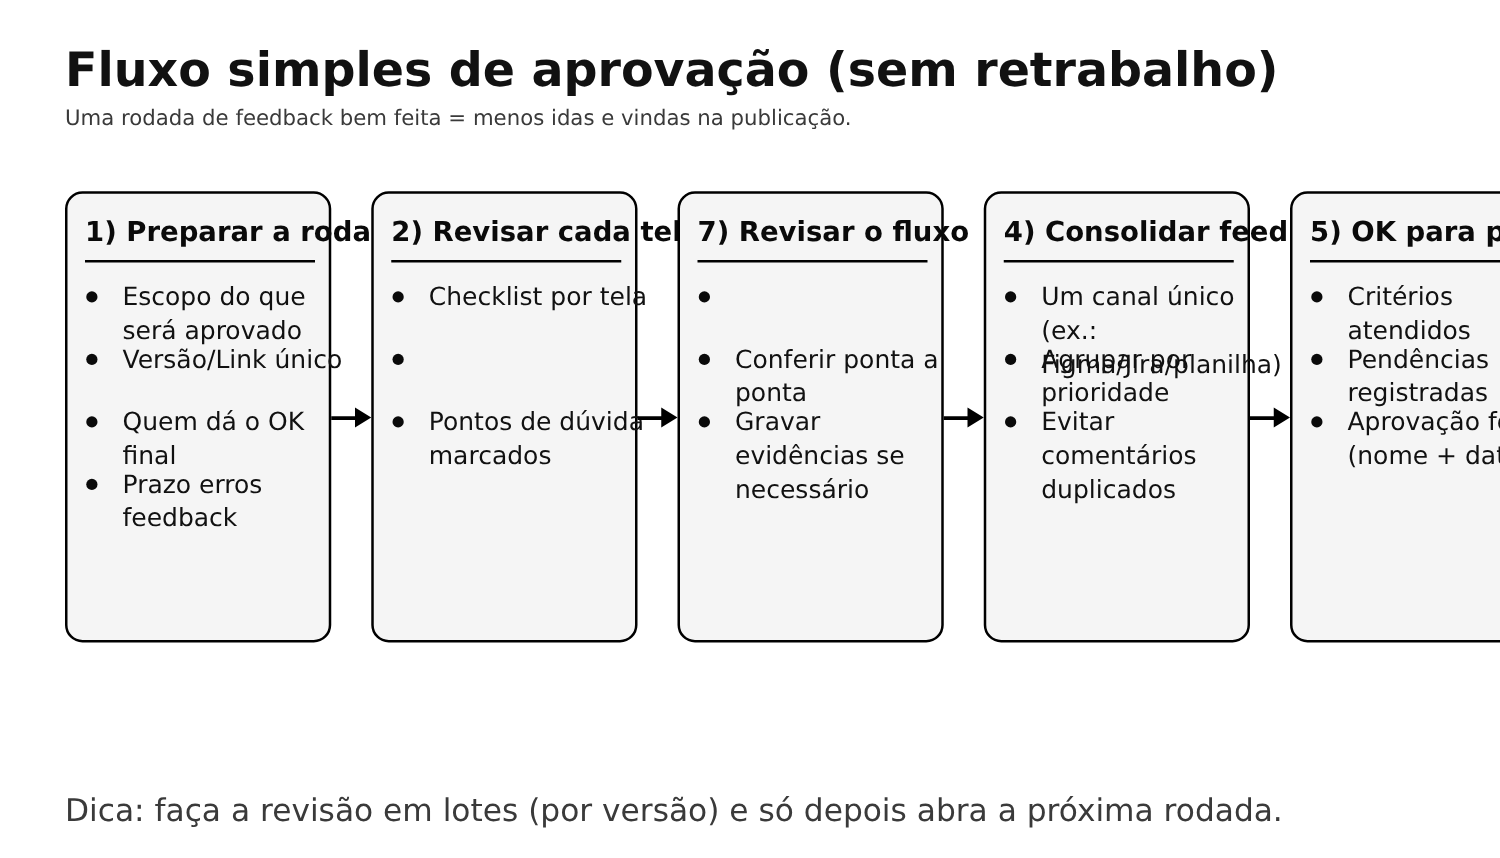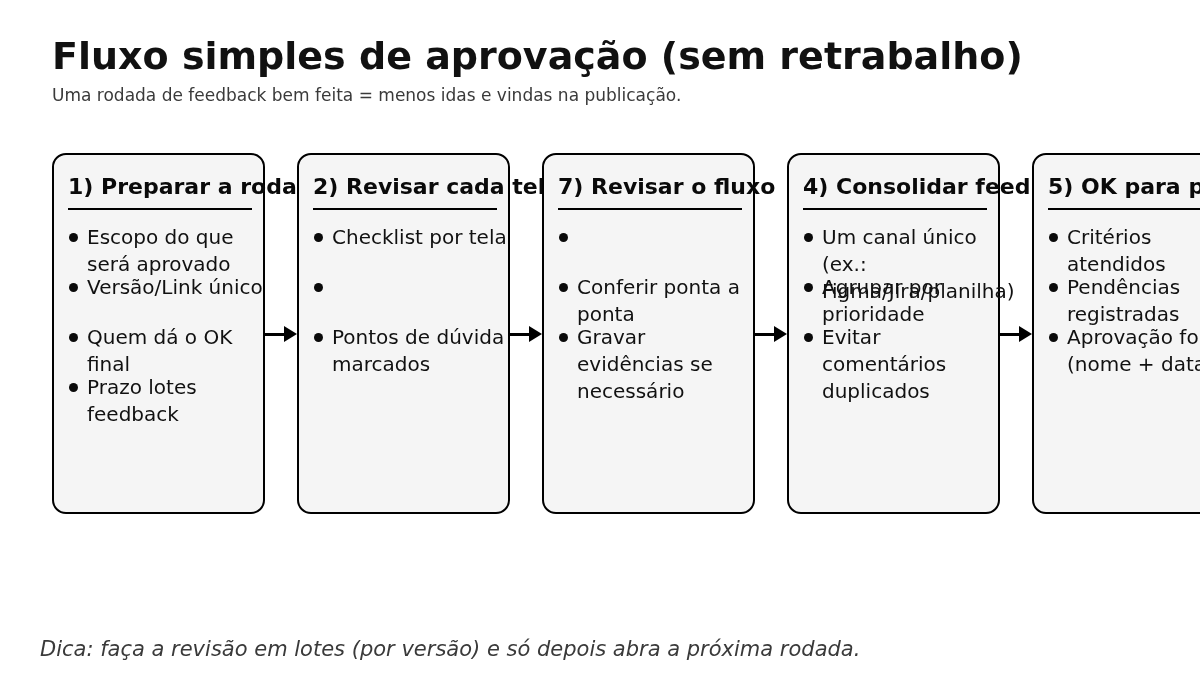--- a/index.html
+++ b/index.html
@@ -9,22 +9,22 @@
   }
   .h1{
     position:absolute;left:52px;top:34px;font-size:38px;line-height:44px;
     font-weight:bold;color:#111;white-space:nowrap;letter-spacing:0px;
   }
   .sub{
     position:absolute;left:52px;top:82px;font-size:17px;line-height:26px;
     color:#3a3a3a;white-space:nowrap;
   }
   .foot{
-    position:absolute;left:40px;top:636px;font-size:21px;line-height:26px;
-    color:#3a3a3a;white-space:nowrap;font-style:italic;
+    position:absolute;left:52px;top:636px;font-size:25px;line-height:26px;
+    color:#3a3a3a;white-space:nowrap;
   }
   .card{
     position:absolute;top:153px;width:213px;height:361px;box-sizing:border-box;
     background:#f5f5f5;border:2px solid #000;border-radius:14px;
   }
   .card1{left:52px;z-index:1}
   .card2{left:297px;z-index:2}
   .card3{left:542px;z-index:3}
   .card4{left:787px;z-index:4}
   .card5{left:1032px;z-index:5}
@@ -36,21 +36,21 @@
     position:absolute;left:14px;top:53px;width:184px;height:2px;background:#000;
   }
   .item{
     position:absolute;left:14px;width:190px;font-size:20px;line-height:27px;color:#111;
   }
   .i0{top:69px}.i1{top:119px}.i2{top:169px}.i3{top:219px}
   .dot{
     position:absolute;left:1px;top:9px;width:9px;height:9px;border-radius:50%;
     background:#0a0a0a;
   }
-  .itxt{display:block;margin-left:19px;white-space:pre;}
+  .itxt{display:block;margin-left:30px;white-space:pre;}
   .arrow{position:absolute;top:326px;width:32px;height:17px;z-index:10;}
   .a1{left:265px}.a2{left:510px}.a3{left:755px}.a4{left:1000px}
   .shaft{position:absolute;left:0;top:7px;width:21px;height:3px;background:#000;}
   .head{
     position:absolute;right:0;top:0;width:0;height:0;
     border-top:8.5px solid transparent;border-bottom:8.5px solid transparent;
     border-left:13px solid #000;
   }
 </style>
 </head>
@@ -73,21 +73,21 @@
       <span class="dot"></span>
       <span class="itxt">Versão/Link único</span>
     </div>
     <div class="item i2">
       <span class="dot"></span>
       <span class="itxt">Quem dá o OK
 final</span>
     </div>
     <div class="item i3">
       <span class="dot"></span>
-      <span class="itxt">Prazo lotes
+      <span class="itxt">Prazo erros
 feedback</span>
     </div>
   </div>
 
   <div class="card card2">
     <div class="ctitle">2) Revisar cada tela</div>
     <div class="rule"></div>
     <div class="item i0">
       <span class="dot"></span>
       <span class="itxt">Checklist por tela</span>

